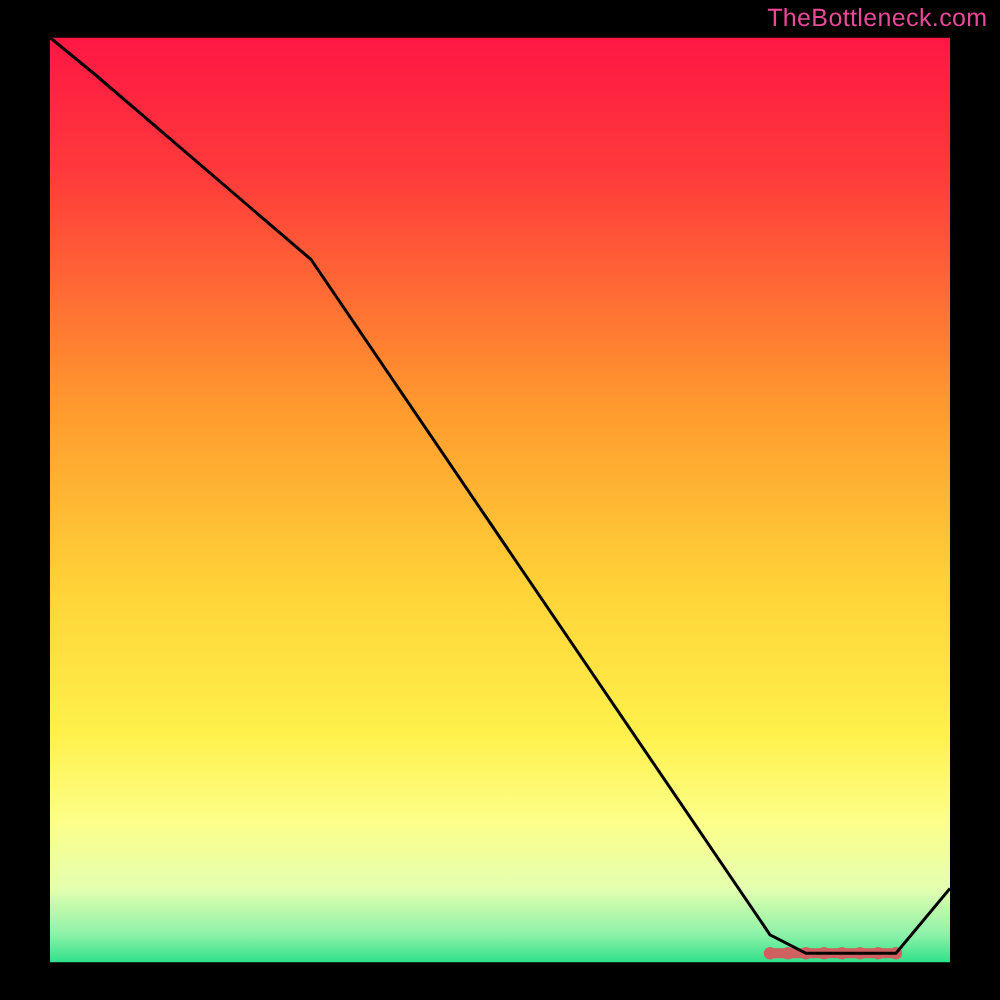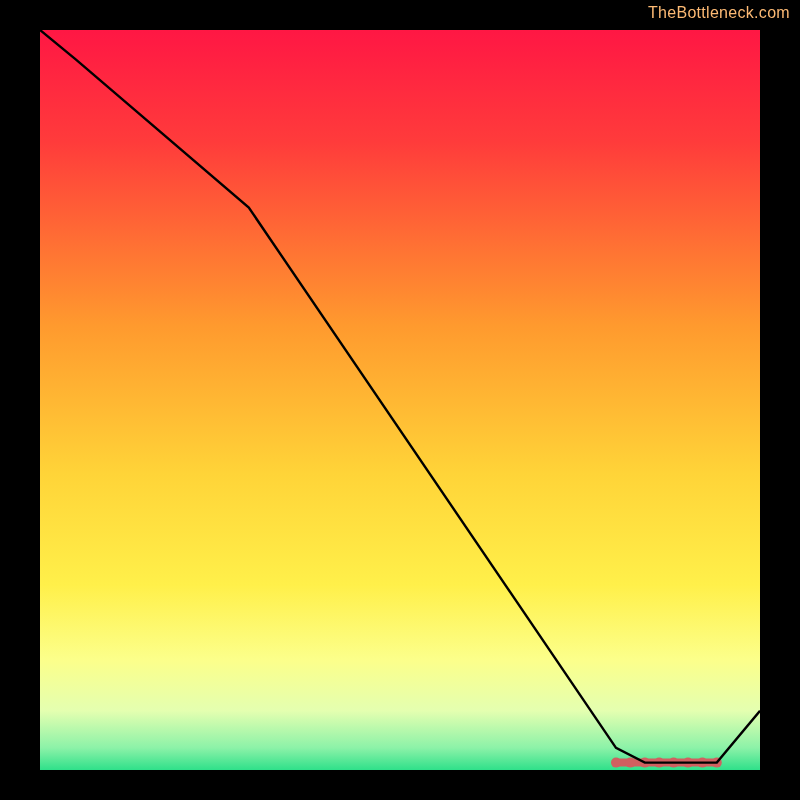--- a/index.html
+++ b/index.html
@@ -14,22 +14,22 @@
   .frame {
     position: relative;
     width: 800px;
     height: 800px;
     background: #000;
   }
   .watermark {
     position: absolute;
     top: 4px;
     right: 10px;
-    color: #fdba74;
-    font-size: 16px;
+    color: #ec4899;
+    font-size: 20px;
     font-weight: 500;
     letter-spacing: 0.3px;
     user-select: none;
   }
   .plot {
     position: absolute;
     left: 40px;
     top: 30px;
     width: 720px;
     height: 740px;

